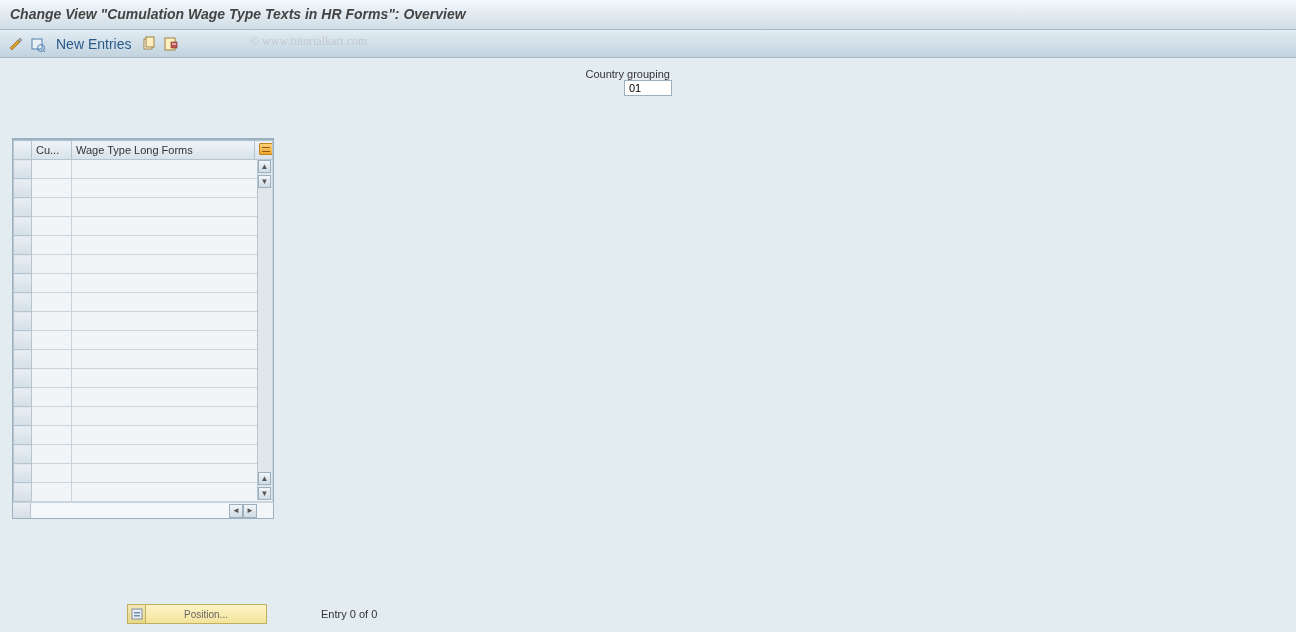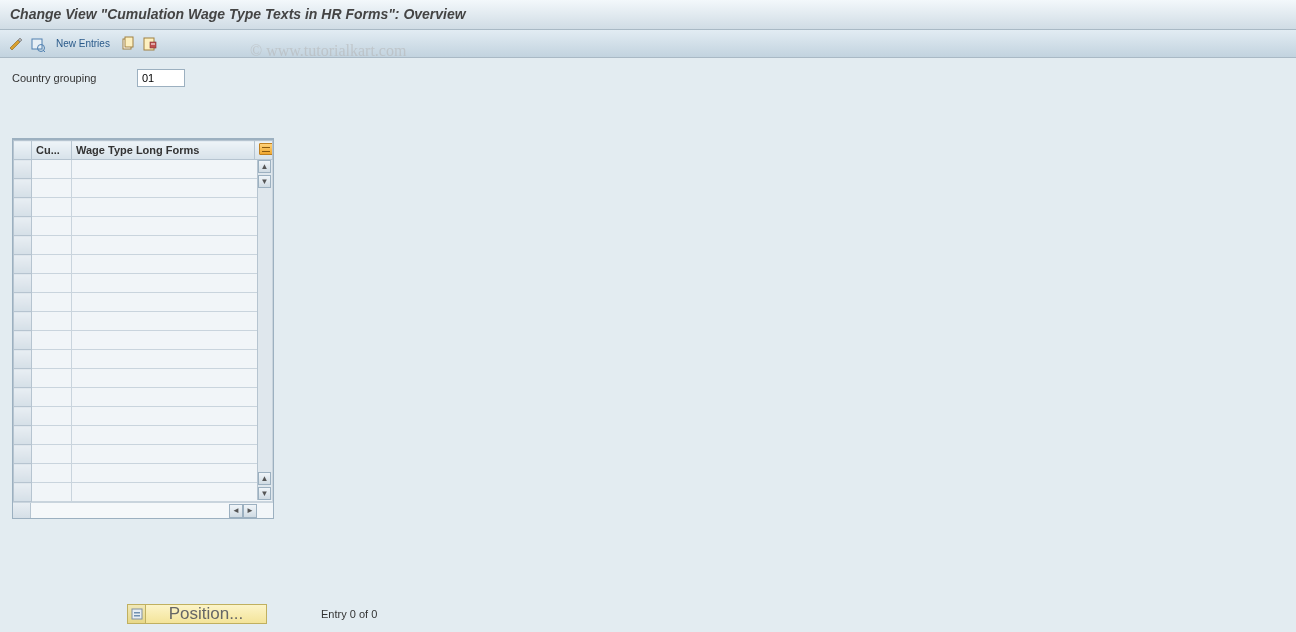--- a/index.html
+++ b/index.html
@@ -38,40 +38,41 @@
       width: 16px;
       height: 16px;
       display: inline-flex;
       align-items: center;
       justify-content: center;
       cursor: pointer;
     }
     .toolbar-link {
       color: #2a5a8a;
       cursor: pointer;
-      font-size: 10px;
+      font-size: 14px;
       padding: 0 4px;
     }
     .watermark {
       position: absolute;
       left: 250px;
-      top: 12px;
-      font-size: 16px;
+      top: 4px;
+      font-size: 12px;
       color: rgba(180, 180, 180, 0.55);
       font-family: Georgia, serif;
       pointer-events: none;
     }
     .content {
       padding: 10px 12px;
     }
     .form-row {
       display: flex;
       align-items: center;
       margin-bottom: 4px;
       height: 20px;
+      flex-direction: column;
     }
     .form-label {
       width: 125px;
       font-size: 11px;
       color: #333;
     }
     .form-input {
       background: #fff;
       border: 1px solid #9cb0c0;
       height: 18px;
@@ -91,21 +92,21 @@
       position: relative;
     }
     .tbl {
       width: 100%;
       border-collapse: collapse;
       table-layout: fixed;
     }
     .tbl th {
       background: linear-gradient(to bottom, #eef4f8 0%, #d7e2ea 100%);
       border: 1px solid #b6c4d0;
-      font-weight: bold;
+      font-weight: normal;
       font-size: 11px;
       text-align: left;
       padding: 2px 4px;
       height: 18px;
       color: #333;
       white-space: nowrap;
       overflow: hidden;
     }
     .tbl td {
       border: 1px solid #c9d4dd;
@@ -208,21 +209,21 @@
     }
     .position-btn {
       margin-left: 115px;
       width: 140px;
       height: 20px;
       background: linear-gradient(to bottom, #fcf4c8 0%, #f3e49a 100%);
       border: 1px solid #c0b060;
       display: flex;
       align-items: center;
       cursor: pointer;
-      font-size: 17px;
+      font-size: 10px;
       color: #666;
     }
     .position-btn .pbicon {
       width: 18px; height: 18px;
       border-right: 1px solid #c0b060;
       display: flex;
       align-items: center;
       justify-content: center;
       background: linear-gradient(to bottom, #f0e8b8, #e8d888);
     }

